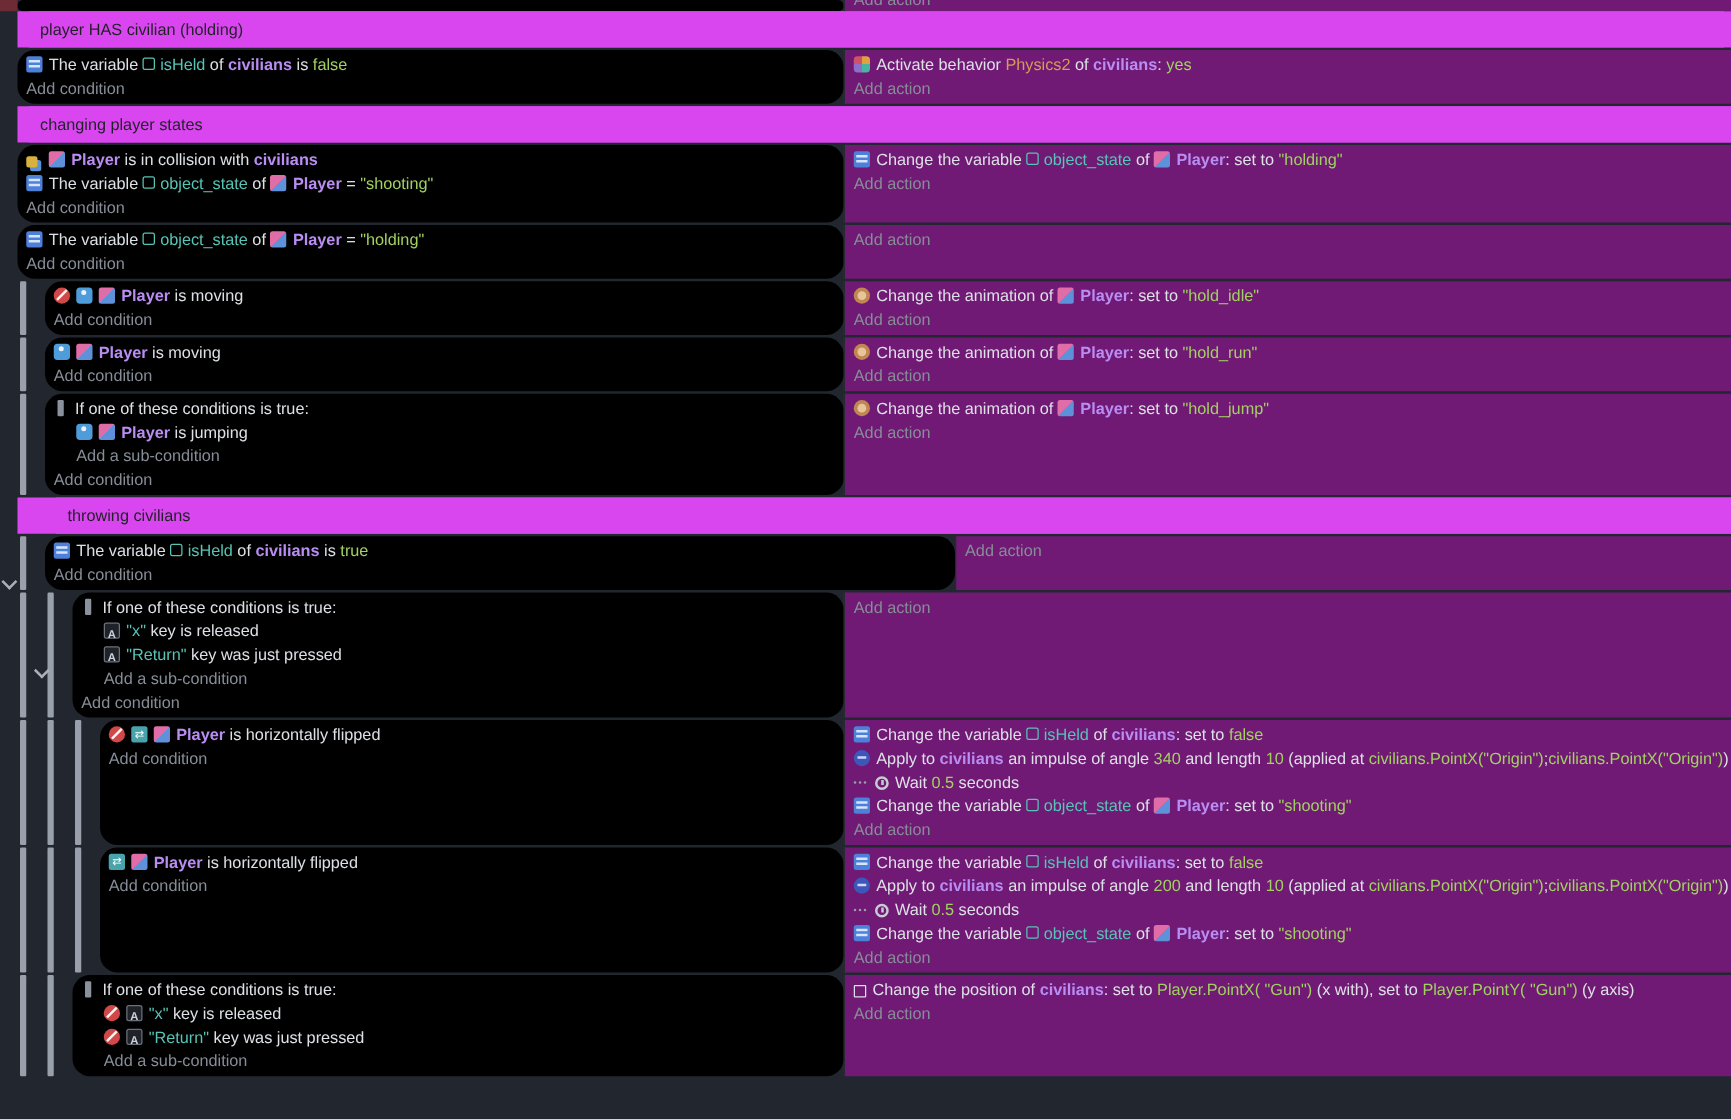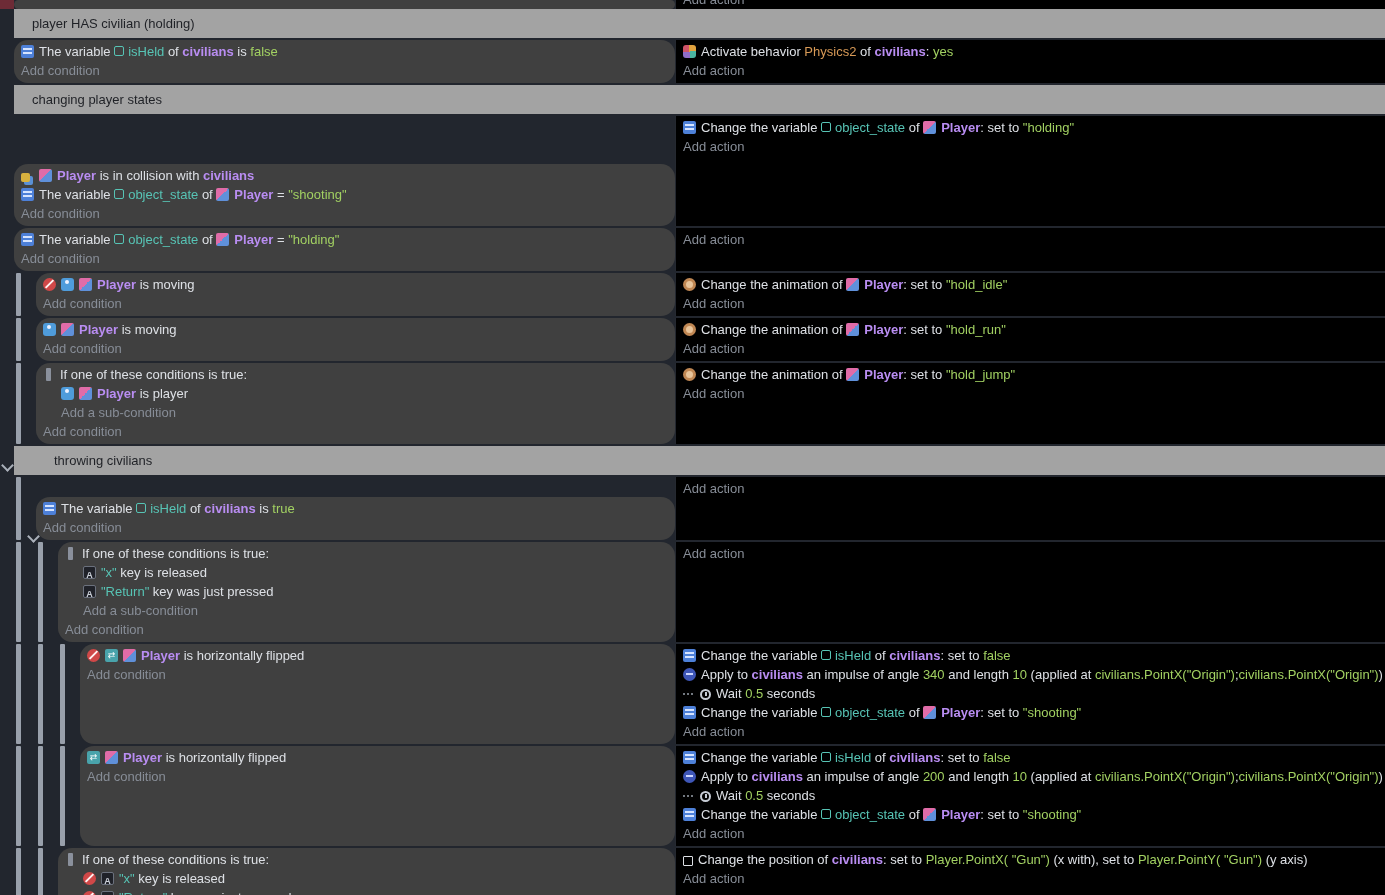--- a/index.html
+++ b/index.html
@@ -6,33 +6,33 @@
   body{
     width:1385px;height:895px;overflow:hidden;position:relative;
     background:#22262e;
     font-family:"Liberation Sans",sans-serif;font-size:13px;color:#dde0e5;
   }
   #sheet{position:absolute;left:0;top:0;width:1385px;}
   .row{display:flex;align-items:stretch;margin-left:14px;margin-bottom:2px;}
   .row.partial{height:9px;overflow:hidden;margin-bottom:0;}
   .hcell{width:22px;flex:none;position:relative;}
   .hbar{position:absolute;left:2px;top:0;bottom:0;width:5px;background:#99a0ab;border-radius:1px;}
-  .condz{background:#404040;flex:none;padding:2px 0 3px;overflow:hidden;border-radius:14px;}
-  .actz{background:#000000;width:710px;flex:none;padding:2px 0 3px;border-left:1px solid #252931;box-sizing:border-box;overflow:hidden;}
+  .condz{background:#000000;flex:none;padding:2px 0 3px;overflow:hidden;border-radius:14px;}
+  .actz{background:#701a75;width:710px;flex:none;padding:2px 0 3px;border-left:1px solid #252931;box-sizing:border-box;overflow:hidden;}
   .row.partial .condz,.row.partial .actz{padding:0;}
   .row.partial .line{margin-top:-10px;}
   .line{line-height:19px;padding-left:7px;white-space:nowrap;}
   .line.sub{padding-left:25px;}
   .line.link{color:#878d97;}
   .tk.plain{color:#dde0e5;}
   .tk.object{color:#b98df2;font-weight:bold;}
   .tk.var{color:#57c4b5;}
   .tk.value{color:#a2d162;}
   .tk.behavior{color:#d89a57;}
-  .comment{flex:1;height:29px;background:#a3a3a3;color:#1f2126;display:flex;align-items:center;padding-left:9px;box-sizing:border-box;}
+  .comment{flex:1;height:29px;background:#d946ef;color:#1f2126;display:flex;align-items:center;padding-left:9px;box-sizing:border-box;}
   
   .ic{display:inline-block;width:13px;height:13px;border-radius:2px;margin-right:5px;vertical-align:-2px;position:relative;}
   .variable-icon{background:#4d80d8;}
   .variable-icon::after{content:"";position:absolute;left:2px;right:2px;top:3px;height:2px;background:#d6e4ff;box-shadow:0 4px 0 #d6e4ff;}
   .varfield-icon{width:8px;height:8px;border:1px solid #57c4b5;background:transparent;margin-right:4px;vertical-align:0;border-radius:2px;box-sizing:content-box;}
   .behavior-icon{background:conic-gradient(#e0a23e 0 25%,#49b4a0 0 50%,#8f6dc8 0 75%,#cf5368 0);border-radius:3px;}
   .sprite-icon{background:linear-gradient(135deg,#e06ca8 0 50%,#5f90da 50%);}
   .collision-icon{width:9px;height:9px;background:#d8b13e;box-shadow:3px 3px 0 #5a90d6;margin-right:9px;}
   .invert-icon{background:#d04848;border-radius:50%;}
   .invert-icon::after{content:"";position:absolute;left:1px;top:5px;width:11px;height:2px;background:#fff2f2;transform:rotate(-45deg);}
@@ -81,21 +81,21 @@
         <div class="line"><span class="ic behavior-icon"></span><span class="tk plain">Activate behavior </span><span class="tk behavior">Physics2</span><span class="tk plain"> of </span><span class="tk object">civilians</span><span class="tk plain">: </span><span class="tk value">yes</span></div>
         <div class="line link">Add action</div>
       </div>
     </div>
     <div class="row comment">
       <div class="comment">
         <span>changing player states</span>
       </div>
     </div>
     <div class="row event">
-      <div class="condz" style="width: 661px; margin-top: 48px;">
+      <div class="condz" style="width: 661px;">
         <div class="line"><span class="ic collision-icon"></span><span class="ic sprite-icon"></span><span class="tk object">Player</span><span class="tk plain"> is in collision with </span><span class="tk object">civilians</span></div>
         <div class="line"><span class="ic variable-icon"></span><span class="tk plain">The variable </span><span class="ic varfield-icon"></span><span class="tk var">object_state</span><span class="tk plain"> of </span><span class="ic sprite-icon"></span><span class="tk object">Player</span><span class="tk plain"> = </span><span class="tk value">"shooting"</span></div>
         <div class="line link">Add condition</div>
       </div>
       <div class="actz">
         <div class="line"><span class="ic variable-icon"></span><span class="tk plain">Change the variable </span><span class="ic varfield-icon"></span><span class="tk var">object_state</span><span class="tk plain"> of </span><span class="ic sprite-icon"></span><span class="tk object">Player</span><span class="tk plain">: set to </span><span class="tk value">"holding"</span></div>
         <div class="line link">Add action</div>
       </div>
     </div>
     <div class="row event">
@@ -132,42 +132,42 @@
         <div class="line"><span class="ic animation-icon"></span><span class="tk plain">Change the animation of </span><span class="ic sprite-icon"></span><span class="tk object">Player</span><span class="tk plain">: set to </span><span class="tk value">"hold_run"</span></div>
         <div class="line link">Add action</div>
       </div>
     </div>
     <div class="row event">
       <div class="hcell">
         <div class="hbar"></div>
       </div>
       <div class="condz" style="width: 639px;">
         <div class="line"><span class="ic or-icon"></span><span class="tk plain">If one of these conditions is true:</span></div>
-        <div class="line sub"><span class="ic platformer-icon"></span><span class="ic sprite-icon"></span><span class="tk object">Player</span><span class="tk plain"> is player</span></div>
+        <div class="line sub"><span class="ic platformer-icon"></span><span class="ic sprite-icon"></span><span class="tk object">Player</span><span class="tk plain"> is jumping</span></div>
         <div class="line sub link">Add a sub-condition</div>
         <div class="line link">Add condition</div>
       </div>
       <div class="actz">
         <div class="line"><span class="ic animation-icon"></span><span class="tk plain">Change the animation of </span><span class="ic sprite-icon"></span><span class="tk object">Player</span><span class="tk plain">: set to </span><span class="tk value">"hold_jump"</span></div>
         <div class="line link">Add action</div>
       </div>
     </div>
     <div class="row comment">
       <div class="hcell">
         <div class="hbar"></div>
       </div>
       <div class="comment">
         <span>throwing civilians</span>
       </div>
     </div>
     <div class="row event">
       <div class="hcell">
         <div class="hbar"></div>
       </div>
-      <div class="condz" style="width: 639px; margin-top: 20px;">
+      <div class="condz" style="width: 728px;">
         <div class="line"><span class="ic variable-icon"></span><span class="tk plain">The variable </span><span class="ic varfield-icon"></span><span class="tk var">isHeld</span><span class="tk plain"> of </span><span class="tk object">civilians</span><span class="tk plain"> is </span><span class="tk value">true</span></div>
         <div class="line link">Add condition</div>
       </div>
       <div class="actz">
         <div class="line link">Add action</div>
       </div>
     </div>
     <div class="row event">
       <div class="hcell">
         <div class="hbar"></div>

